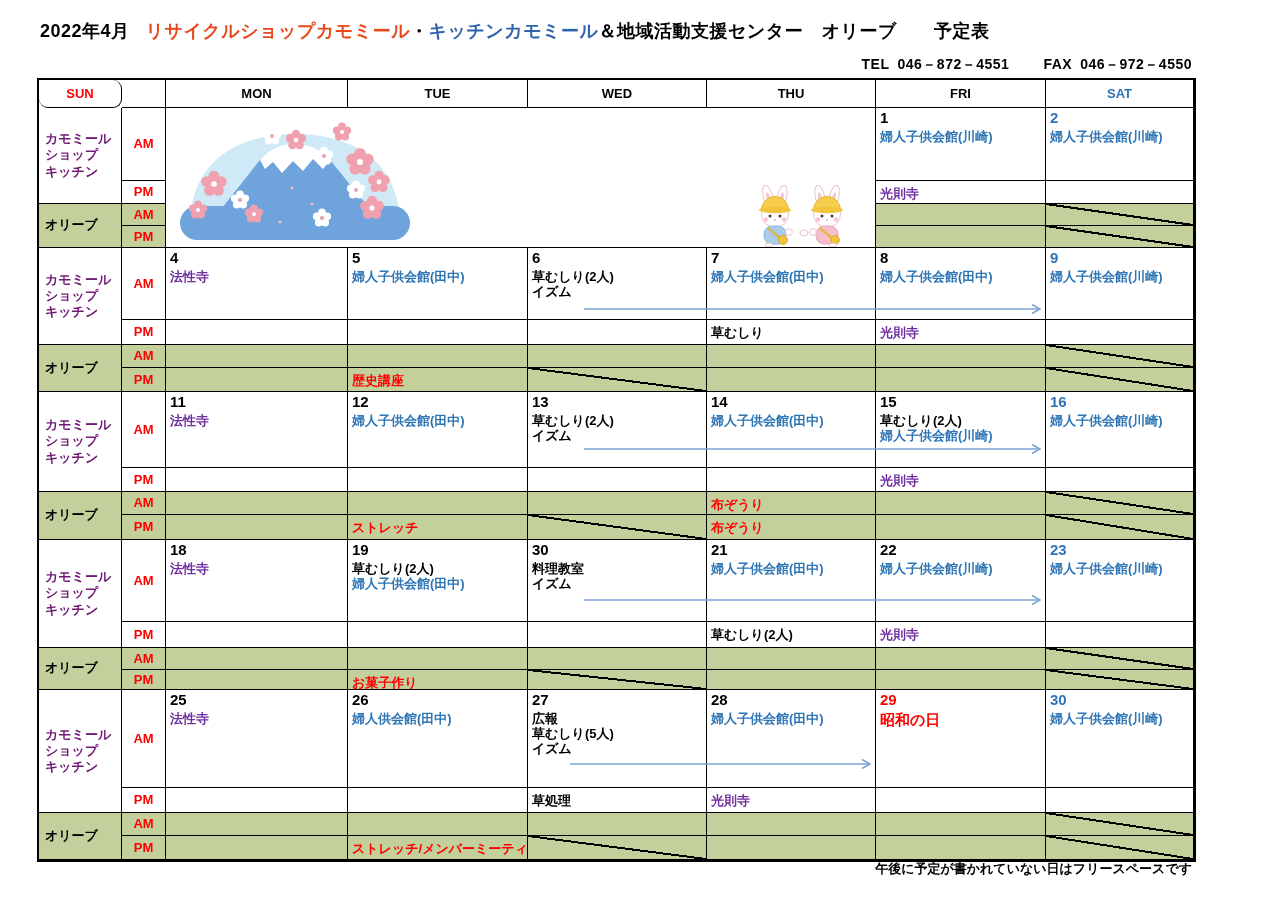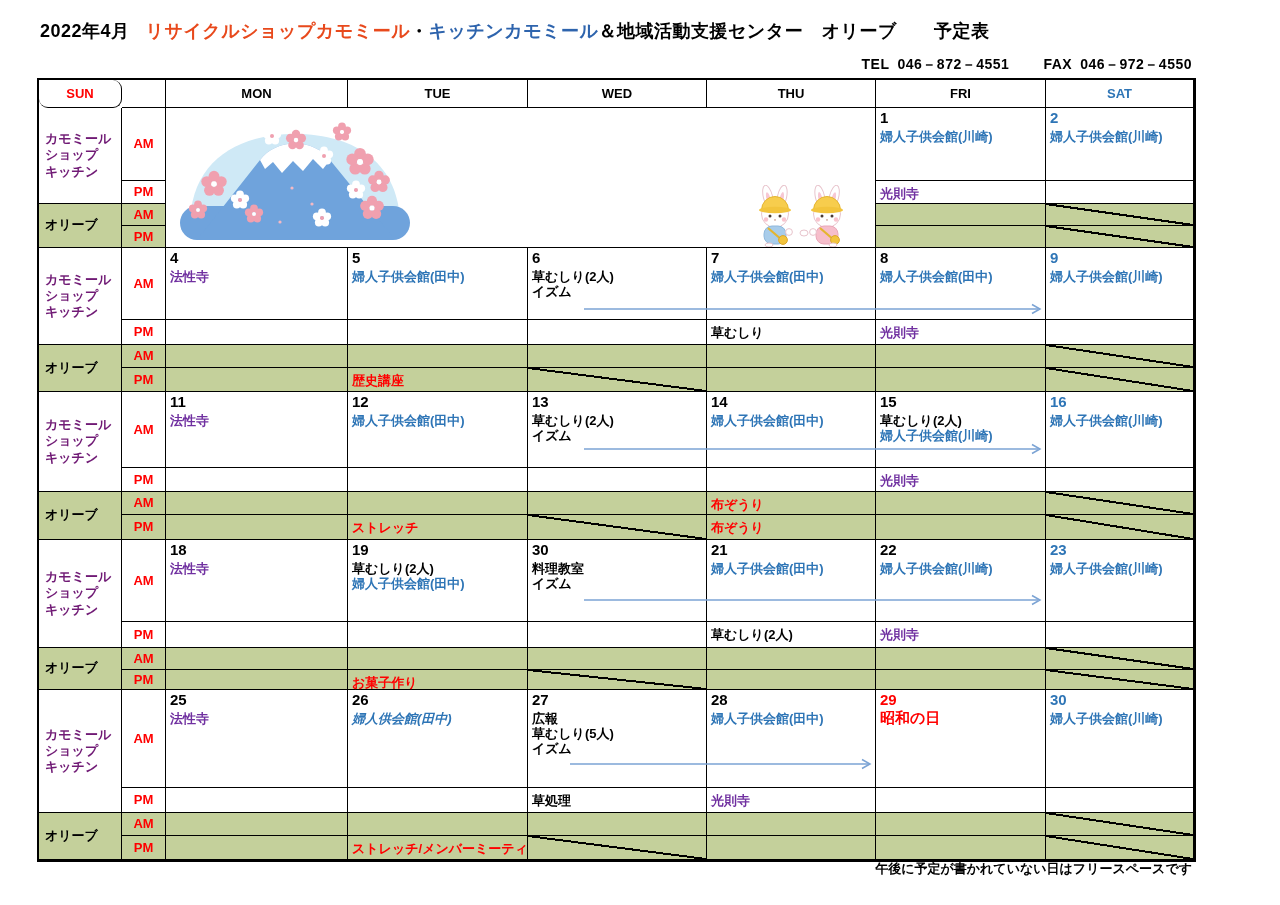--- a/index.html
+++ b/index.html
@@ -450,21 +450,21 @@
             <div class="evs">
               <div class="ev" style="color: rgb(112, 48, 160);">法性寺</div>
             </div>
           </div>
           <div class="cell pmcell" style="grid-area: 2 / 3;"></div>
           <div class="cell ocell green" style="grid-area: 3 / 3;"></div>
           <div class="cell ocell green" style="grid-area: 4 / 3;"></div>
           <div class="cell amcell" style="grid-area: 1 / 4;">
             <div class="daynum ">26</div>
             <div class="evs">
-              <div class="ev" style="color: rgb(46, 117, 182); font-style: italic;">婦人供会館(田中)</div>
+              <div class="ev" style="color: rgb(46, 117, 182);">婦人供会館(田中)</div>
             </div>
           </div>
           <div class="cell pmcell" style="grid-area: 2 / 4;"></div>
           <div class="cell ocell green" style="grid-area: 3 / 4;"></div>
           <div class="cell ocell green" style="grid-area: 4 / 4;">
             <div class="evs">
               <div class="ev" style="color: rgb(255, 0, 0);">ストレッチ/メンバーミーティング</div>
             </div>
           </div>
           <div class="cell amcell" style="grid-area: 1 / 5;">
@@ -491,21 +491,21 @@
           <div class="cell pmcell" style="grid-area: 2 / 6;">
             <div class="evs">
               <div class="ev" style="color: rgb(112, 48, 160);">光則寺</div>
             </div>
           </div>
           <div class="cell ocell green" style="grid-area: 3 / 6;"></div>
           <div class="cell ocell green" style="grid-area: 4 / 6;"></div>
           <div class="cell amcell" style="grid-area: 1 / 7;">
             <div class="daynum num-red">29</div>
             <div class="evs">
-              <div class="ev big" style="color: rgb(255, 0, 0); font-family: Liberation Mono, monospace;">昭和の日</div>
+              <div class="ev big" style="color: rgb(255, 0, 0);">昭和の日</div>
             </div>
           </div>
           <div class="cell pmcell" style="grid-area: 2 / 7;"></div>
           <div class="cell ocell green" style="grid-area: 3 / 7;"></div>
           <div class="cell ocell green" style="grid-area: 4 / 7;"></div>
           <div class="cell amcell" style="grid-area: 1 / 8;">
             <div class="daynum num-blue">30</div>
             <div class="evs">
               <div class="ev" style="color: rgb(46, 117, 182);">婦人子供会館(川崎)</div>
             </div>

